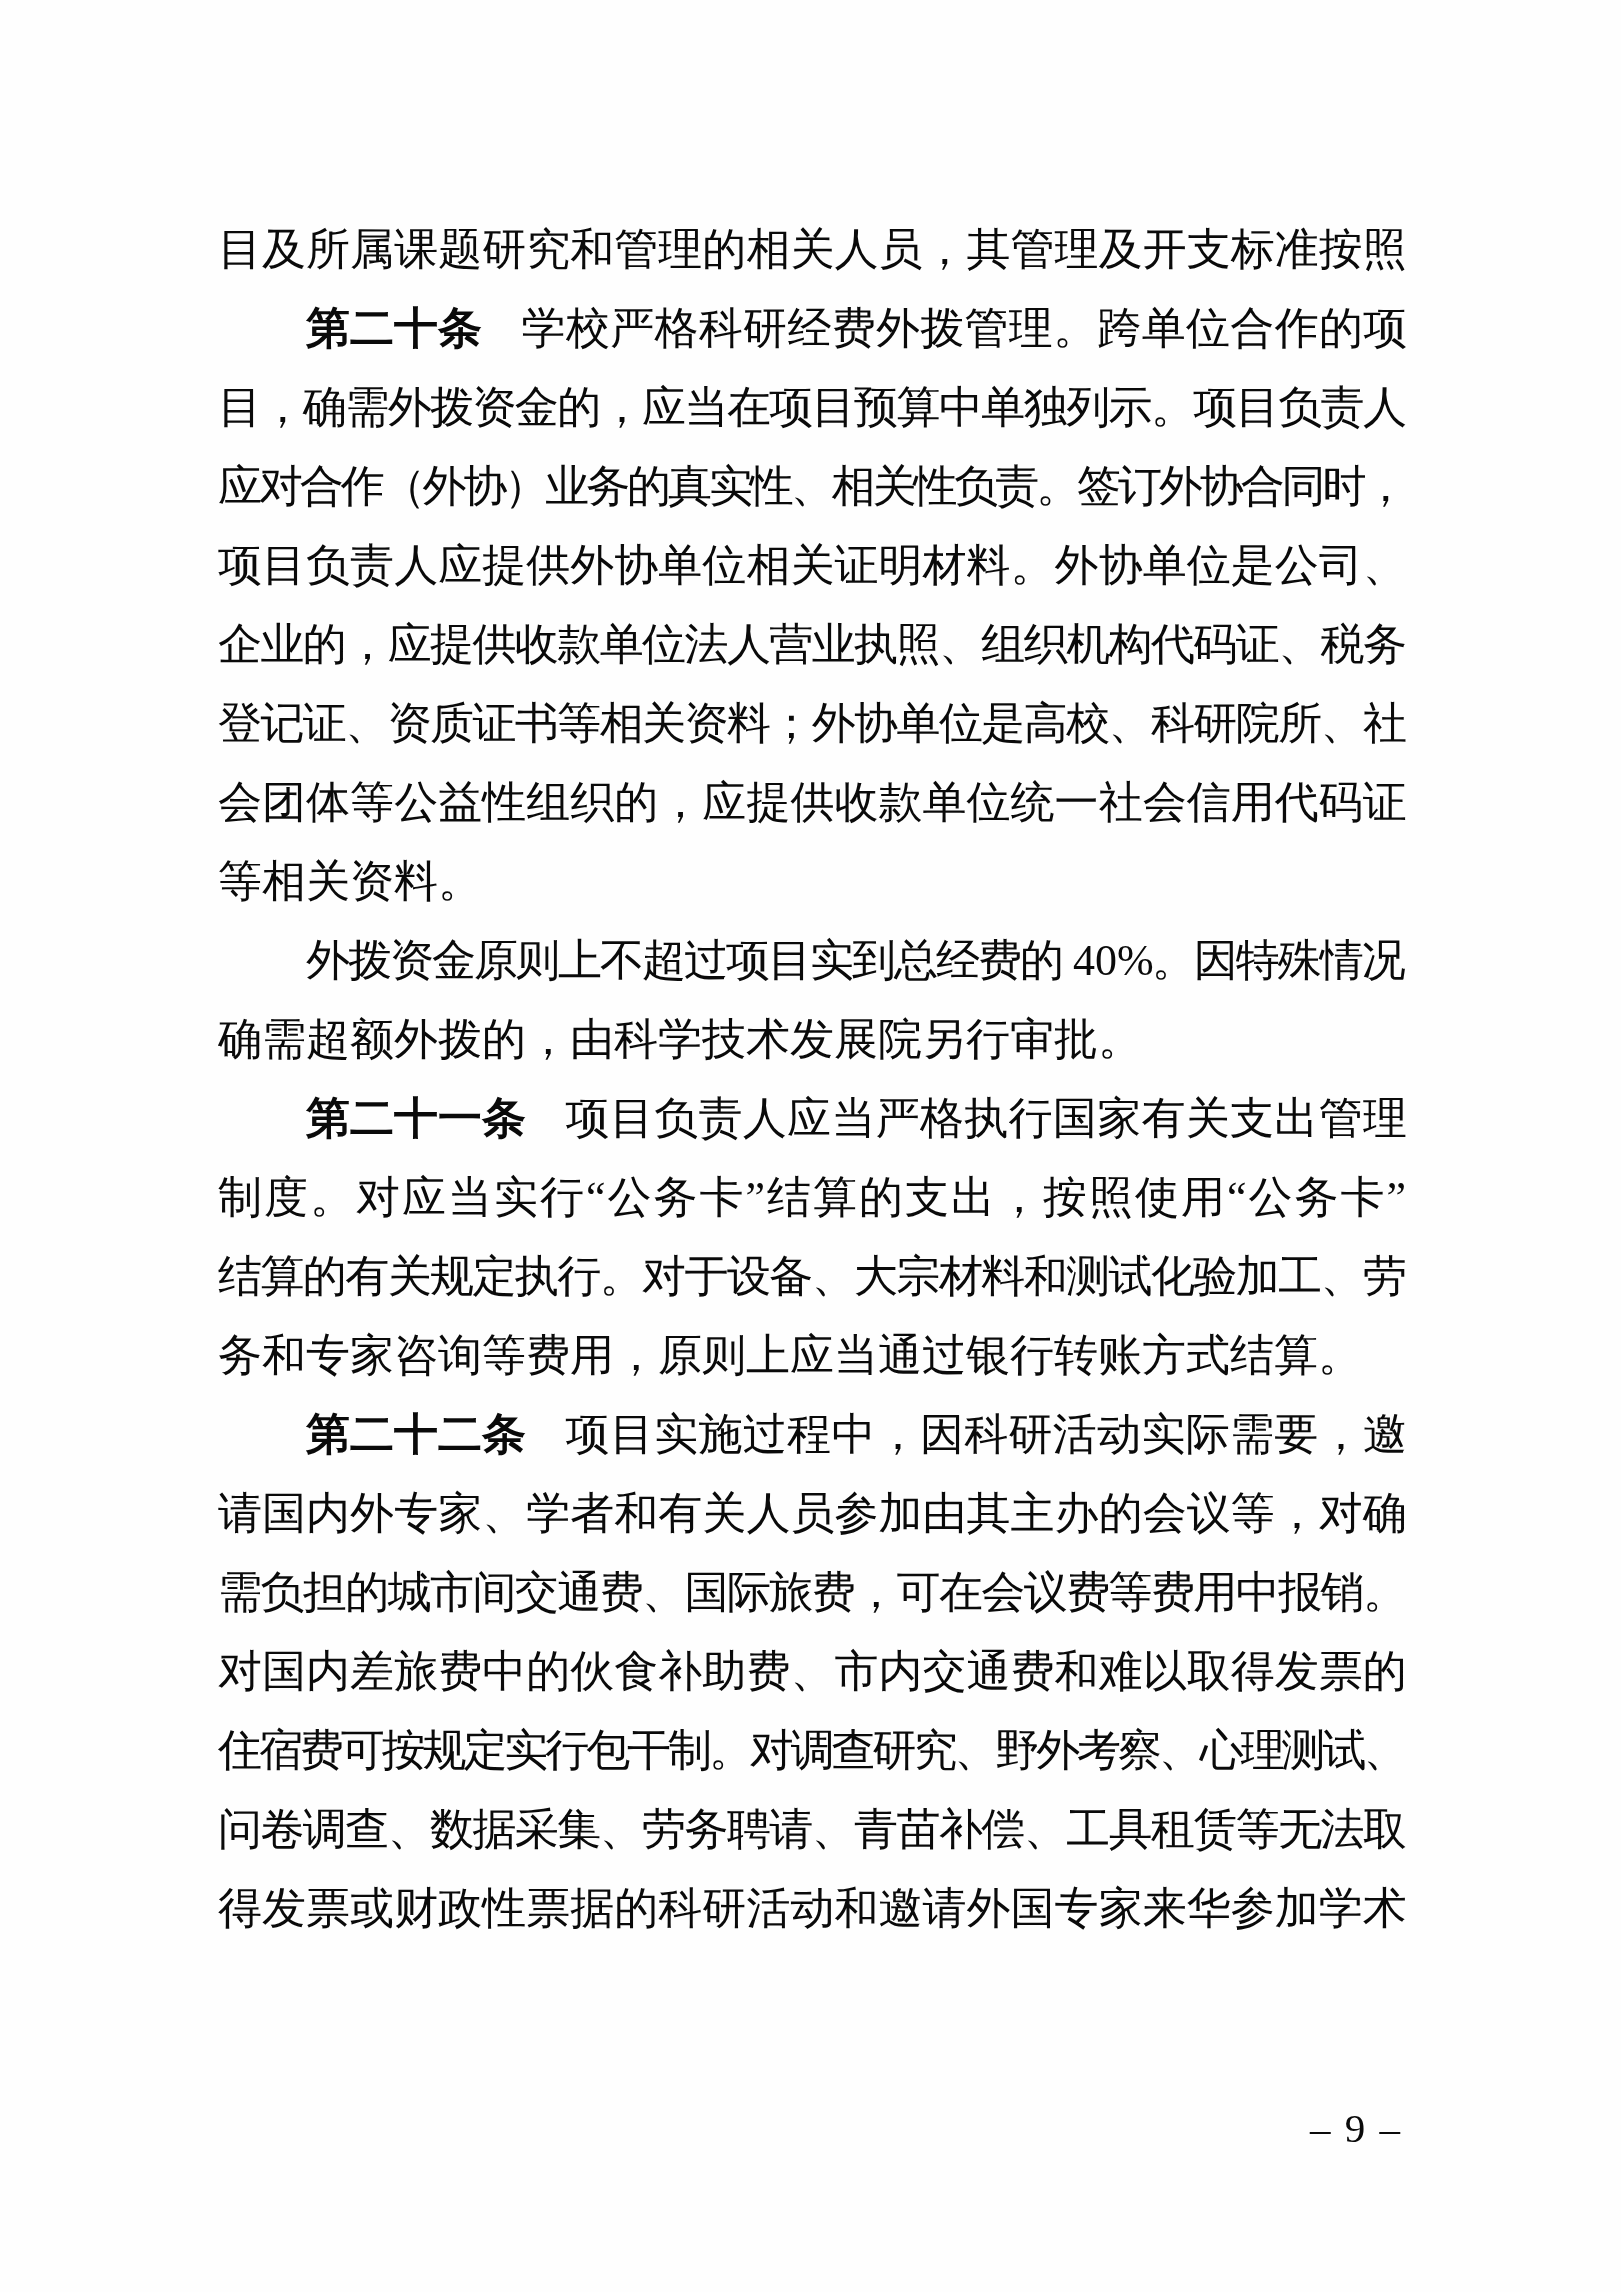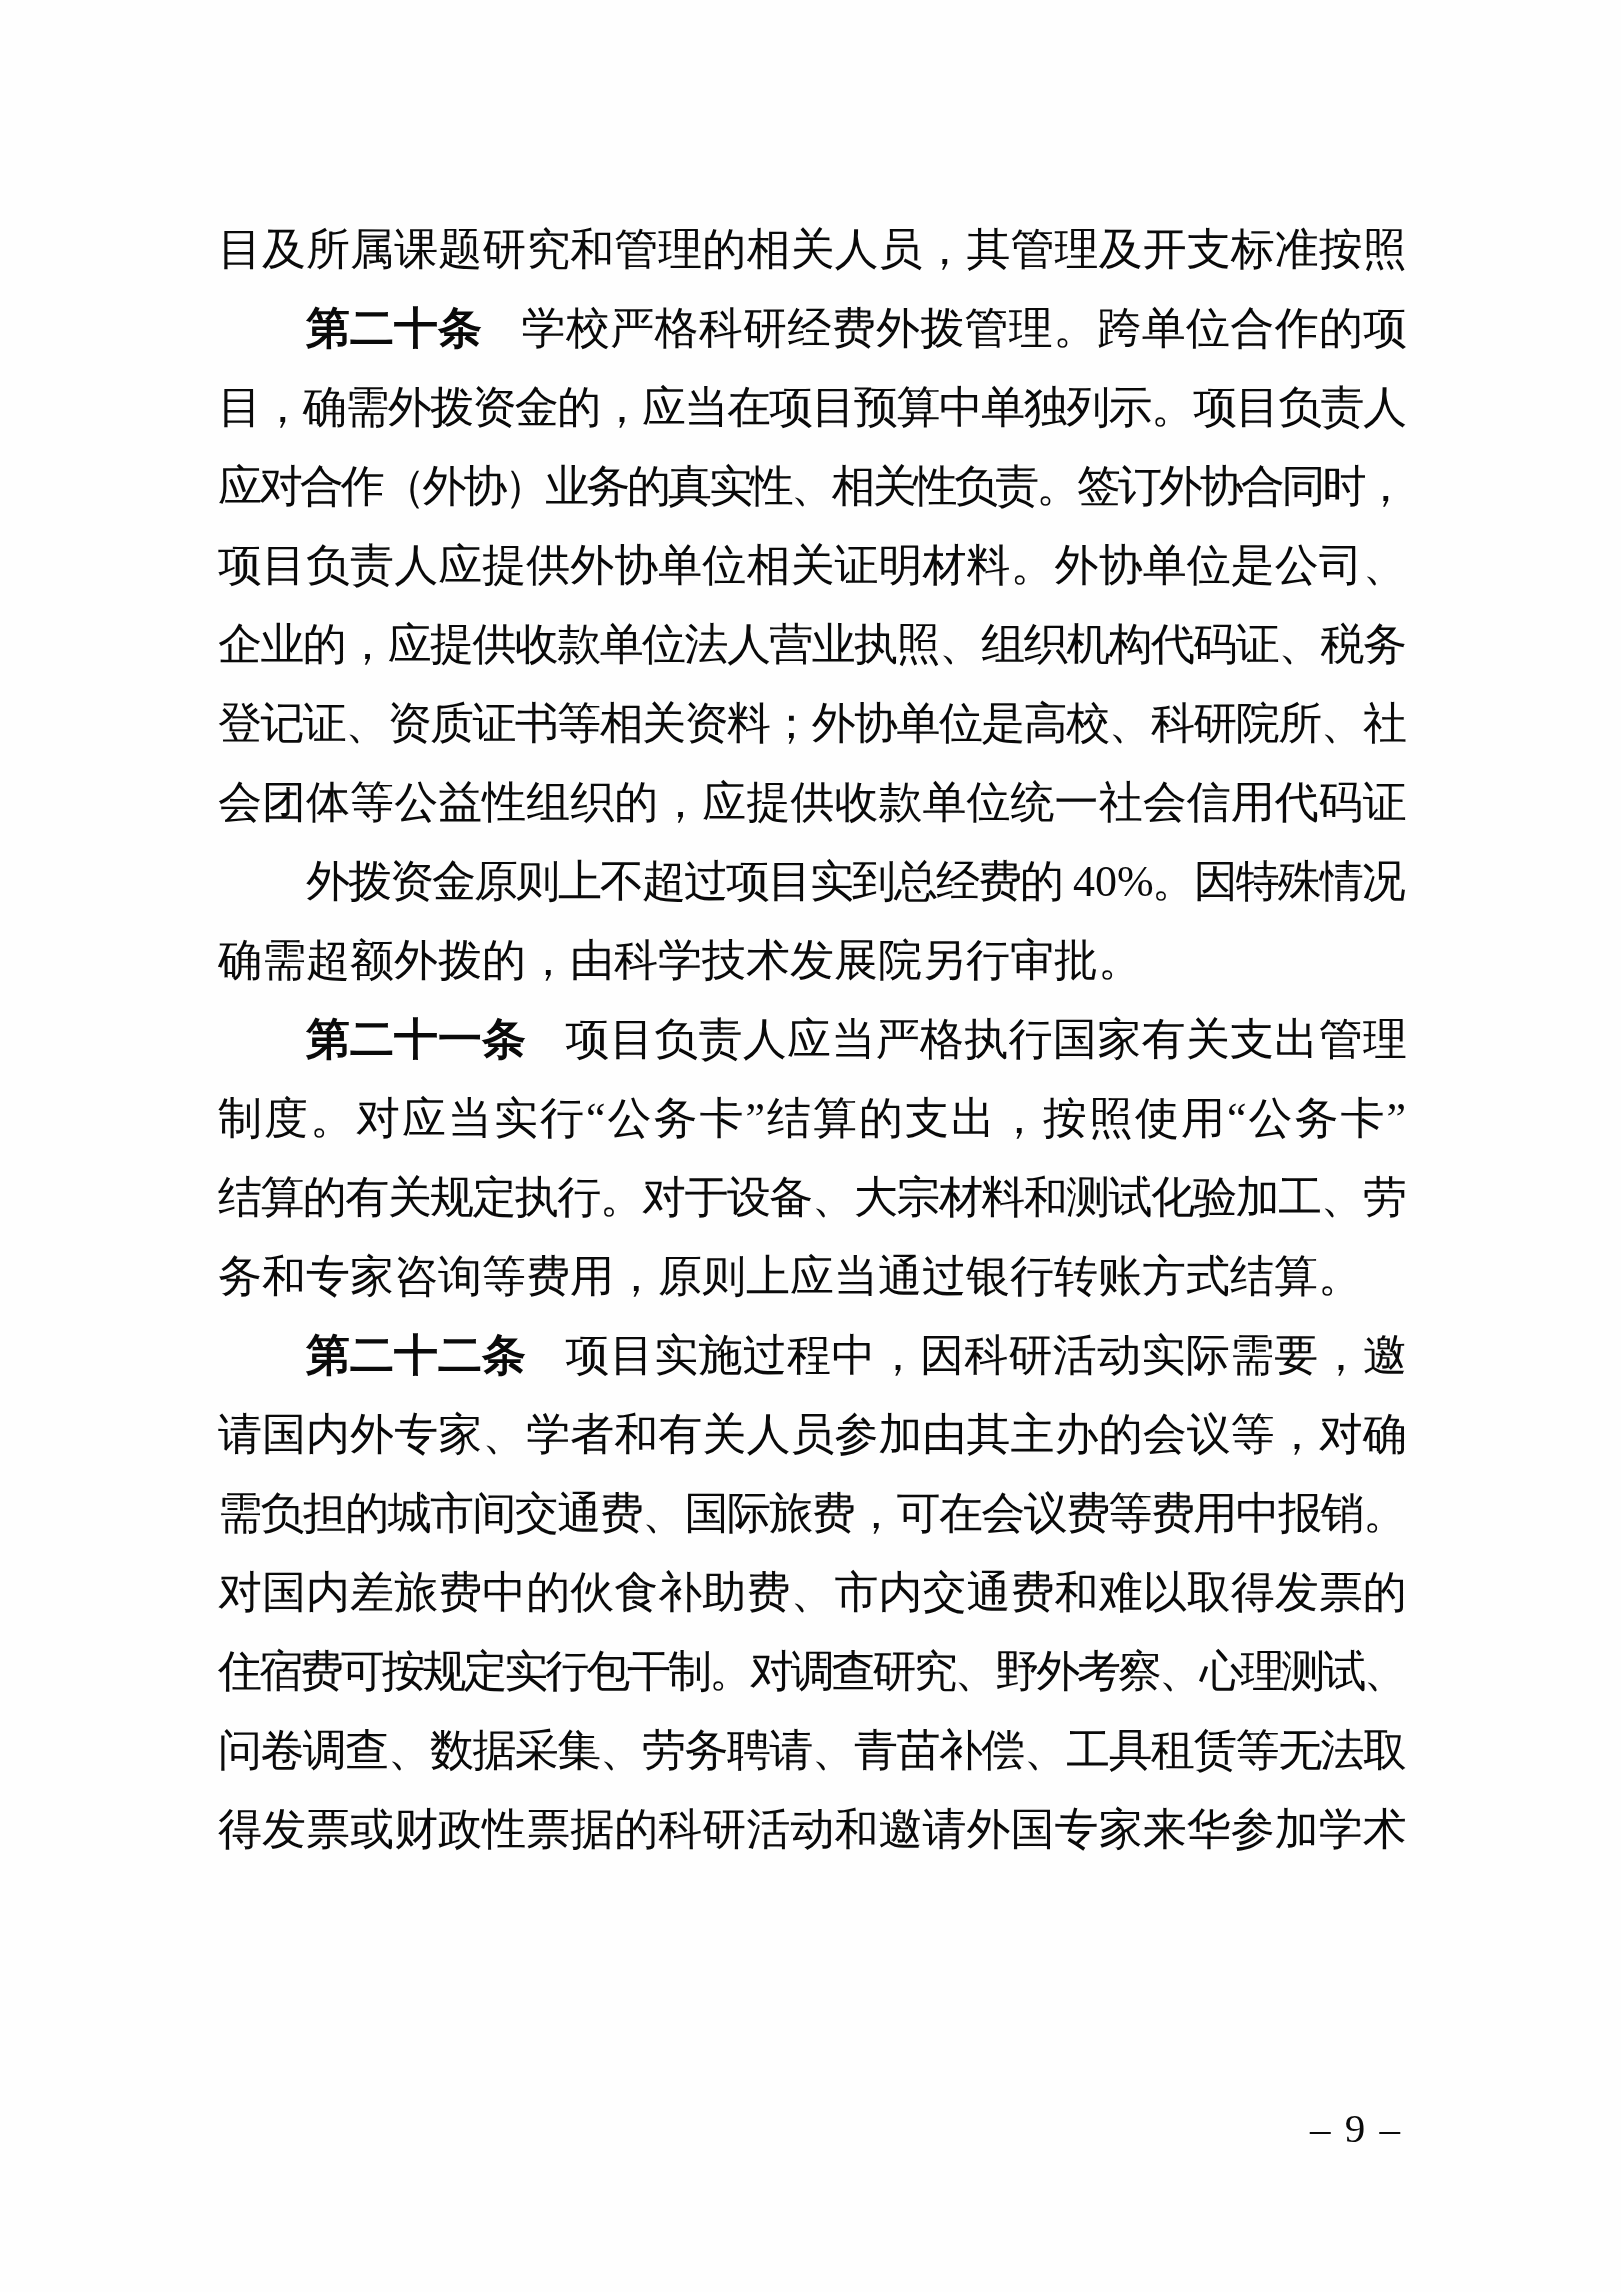--- a/index.html
+++ b/index.html
@@ -50,20 +50,21 @@
 <div class="page">
   <div class="body-text">
       <div class="line"><span class="tok" style="margin-right: 0.04px;">目</span><span class="tok" style="margin-right: 0.04px;">及</span><span class="tok" style="margin-right: 0.04px;">所</span><span class="tok" style="margin-right: 0.04px;">属</span><span class="tok" style="margin-right: 0.04px;">课</span><span class="tok" style="margin-right: 0.04px;">题</span><span class="tok" style="margin-right: 0.04px;">研</span><span class="tok" style="margin-right: 0.04px;">究</span><span class="tok" style="margin-right: 0.04px;">和</span><span class="tok" style="margin-right: 0.04px;">管</span><span class="tok" style="margin-right: 0.04px;">理</span><span class="tok" style="margin-right: 0.04px;">的</span><span class="tok" style="margin-right: 0.04px;">相</span><span class="tok" style="margin-right: 0.04px;">关</span><span class="tok" style="margin-right: 0.04px;">人</span><span class="tok" style="margin-right: 0.04px;">员</span><span class="tok" style="margin-right: 0.04px;">，</span><span class="tok" style="margin-right: 0.04px;">其</span><span class="tok" style="margin-right: 0.04px;">管</span><span class="tok" style="margin-right: 0.04px;">理</span><span class="tok" style="margin-right: 0.04px;">及</span><span class="tok" style="margin-right: 0.04px;">开</span><span class="tok" style="margin-right: 0.04px;">支</span><span class="tok" style="margin-right: 0.04px;">标</span><span class="tok" style="margin-right: 0.04px;">准</span><span class="tok" style="margin-right: 0.04px;">按</span><span class="tok">照</span></div>
       <div class="line" style="padding-left: 88px;"><span class="article-no tok" style="margin-right: 0.3px;">第二十条</span><span class="spacer tok" style="margin-right: 0.3px;"></span><span class="tok" style="margin-right: 0.3px;">学</span><span class="tok" style="margin-right: 0.3px;">校</span><span class="tok" style="margin-right: 0.3px;">严</span><span class="tok" style="margin-right: 0.3px;">格</span><span class="tok" style="margin-right: 0.3px;">科</span><span class="tok" style="margin-right: 0.3px;">研</span><span class="tok" style="margin-right: 0.3px;">经</span><span class="tok" style="margin-right: 0.3px;">费</span><span class="tok" style="margin-right: 0.3px;">外</span><span class="tok" style="margin-right: 0.3px;">拨</span><span class="tok" style="margin-right: 0.3px;">管</span><span class="tok" style="margin-right: 0.3px;">理</span><span class="tok" style="margin-right: 0.3px;">。</span><span class="tok" style="margin-right: 0.3px;">跨</span><span class="tok" style="margin-right: 0.3px;">单</span><span class="tok" style="margin-right: 0.3px;">位</span><span class="tok" style="margin-right: 0.3px;">合</span><span class="tok" style="margin-right: 0.3px;">作</span><span class="tok" style="margin-right: 0.3px;">的</span><span class="tok">项</span></div>
       <div class="line"><span class="tok" style="margin-right: -1.6px;">目</span><span class="tok" style="margin-right: -1.6px;">，</span><span class="tok" style="margin-right: -1.6px;">确</span><span class="tok" style="margin-right: -1.6px;">需</span><span class="tok" style="margin-right: -1.6px;">外</span><span class="tok" style="margin-right: -1.6px;">拨</span><span class="tok" style="margin-right: -1.6px;">资</span><span class="tok" style="margin-right: -1.6px;">金</span><span class="tok" style="margin-right: -1.6px;">的</span><span class="tok" style="margin-right: -1.6px;">，</span><span class="tok" style="margin-right: -1.6px;">应</span><span class="tok" style="margin-right: -1.6px;">当</span><span class="tok" style="margin-right: -1.6px;">在</span><span class="tok" style="margin-right: -1.6px;">项</span><span class="tok" style="margin-right: -1.6px;">目</span><span class="tok" style="margin-right: -1.6px;">预</span><span class="tok" style="margin-right: -1.6px;">算</span><span class="tok" style="margin-right: -1.6px;">中</span><span class="tok" style="margin-right: -1.6px;">单</span><span class="tok" style="margin-right: -1.6px;">独</span><span class="tok" style="margin-right: -1.6px;">列</span><span class="tok" style="margin-right: -1.6px;">示</span><span class="tok" style="margin-right: -1.6px;">。</span><span class="tok" style="margin-right: -1.6px;">项</span><span class="tok" style="margin-right: -1.6px;">目</span><span class="tok" style="margin-right: -1.6px;">负</span><span class="tok" style="margin-right: -1.6px;">责</span><span class="tok">人</span></div>
       <div class="line"><span class="tok" style="margin-right: -3.1px;">应</span><span class="tok" style="margin-right: -3.1px;">对</span><span class="tok" style="margin-right: -3.1px;">合</span><span class="tok" style="margin-right: -3.1px;">作</span><span class="tok" style="margin-right: -3.1px;">（</span><span class="tok" style="margin-right: -3.1px;">外</span><span class="tok" style="margin-right: -3.1px;">协</span><span class="tok" style="margin-right: -3.1px;">）</span><span class="tok" style="margin-right: -3.1px;">业</span><span class="tok" style="margin-right: -3.1px;">务</span><span class="tok" style="margin-right: -3.1px;">的</span><span class="tok" style="margin-right: -3.1px;">真</span><span class="tok" style="margin-right: -3.1px;">实</span><span class="tok" style="margin-right: -3.1px;">性</span><span class="tok" style="margin-right: -3.1px;">、</span><span class="tok" style="margin-right: -3.1px;">相</span><span class="tok" style="margin-right: -3.1px;">关</span><span class="tok" style="margin-right: -3.1px;">性</span><span class="tok" style="margin-right: -3.1px;">负</span><span class="tok" style="margin-right: -3.1px;">责</span><span class="tok" style="margin-right: -3.1px;">。</span><span class="tok" style="margin-right: -3.1px;">签</span><span class="tok" style="margin-right: -3.1px;">订</span><span class="tok" style="margin-right: -3.1px;">外</span><span class="tok" style="margin-right: -3.1px;">协</span><span class="tok" style="margin-right: -3.1px;">合</span><span class="tok" style="margin-right: -3.1px;">同</span><span class="tok" style="margin-right: -3.1px;">时</span><span class="tok">，</span></div>
       <div class="line"><span class="tok" style="margin-right: 0.04px;">项</span><span class="tok" style="margin-right: 0.04px;">目</span><span class="tok" style="margin-right: 0.04px;">负</span><span class="tok" style="margin-right: 0.04px;">责</span><span class="tok" style="margin-right: 0.04px;">人</span><span class="tok" style="margin-right: 0.04px;">应</span><span class="tok" style="margin-right: 0.04px;">提</span><span class="tok" style="margin-right: 0.04px;">供</span><span class="tok" style="margin-right: 0.04px;">外</span><span class="tok" style="margin-right: 0.04px;">协</span><span class="tok" style="margin-right: 0.04px;">单</span><span class="tok" style="margin-right: 0.04px;">位</span><span class="tok" style="margin-right: 0.04px;">相</span><span class="tok" style="margin-right: 0.04px;">关</span><span class="tok" style="margin-right: 0.04px;">证</span><span class="tok" style="margin-right: 0.04px;">明</span><span class="tok" style="margin-right: 0.04px;">材</span><span class="tok" style="margin-right: 0.04px;">料</span><span class="tok" style="margin-right: 0.04px;">。</span><span class="tok" style="margin-right: 0.04px;">外</span><span class="tok" style="margin-right: 0.04px;">协</span><span class="tok" style="margin-right: 0.04px;">单</span><span class="tok" style="margin-right: 0.04px;">位</span><span class="tok" style="margin-right: 0.04px;">是</span><span class="tok" style="margin-right: 0.04px;">公</span><span class="tok" style="margin-right: 0.04px;">司</span><span class="tok">、</span></div>
       <div class="line"><span class="tok" style="margin-right: -1.6px;">企</span><span class="tok" style="margin-right: -1.6px;">业</span><span class="tok" style="margin-right: -1.6px;">的</span><span class="tok" style="margin-right: -1.6px;">，</span><span class="tok" style="margin-right: -1.6px;">应</span><span class="tok" style="margin-right: -1.6px;">提</span><span class="tok" style="margin-right: -1.6px;">供</span><span class="tok" style="margin-right: -1.6px;">收</span><span class="tok" style="margin-right: -1.6px;">款</span><span class="tok" style="margin-right: -1.6px;">单</span><span class="tok" style="margin-right: -1.6px;">位</span><span class="tok" style="margin-right: -1.6px;">法</span><span class="tok" style="margin-right: -1.6px;">人</span><span class="tok" style="margin-right: -1.6px;">营</span><span class="tok" style="margin-right: -1.6px;">业</span><span class="tok" style="margin-right: -1.6px;">执</span><span class="tok" style="margin-right: -1.6px;">照</span><span class="tok" style="margin-right: -1.6px;">、</span><span class="tok" style="margin-right: -1.6px;">组</span><span class="tok" style="margin-right: -1.6px;">织</span><span class="tok" style="margin-right: -1.6px;">机</span><span class="tok" style="margin-right: -1.6px;">构</span><span class="tok" style="margin-right: -1.6px;">代</span><span class="tok" style="margin-right: -1.6px;">码</span><span class="tok" style="margin-right: -1.6px;">证</span><span class="tok" style="margin-right: -1.6px;">、</span><span class="tok" style="margin-right: -1.6px;">税</span><span class="tok">务</span></div>
       <div class="line"><span class="tok" style="margin-right: -1.6px;">登</span><span class="tok" style="margin-right: -1.6px;">记</span><span class="tok" style="margin-right: -1.6px;">证</span><span class="tok" style="margin-right: -1.6px;">、</span><span class="tok" style="margin-right: -1.6px;">资</span><span class="tok" style="margin-right: -1.6px;">质</span><span class="tok" style="margin-right: -1.6px;">证</span><span class="tok" style="margin-right: -1.6px;">书</span><span class="tok" style="margin-right: -1.6px;">等</span><span class="tok" style="margin-right: -1.6px;">相</span><span class="tok" style="margin-right: -1.6px;">关</span><span class="tok" style="margin-right: -1.6px;">资</span><span class="tok" style="margin-right: -1.6px;">料</span><span class="tok" style="margin-right: -1.6px;">；</span><span class="tok" style="margin-right: -1.6px;">外</span><span class="tok" style="margin-right: -1.6px;">协</span><span class="tok" style="margin-right: -1.6px;">单</span><span class="tok" style="margin-right: -1.6px;">位</span><span class="tok" style="margin-right: -1.6px;">是</span><span class="tok" style="margin-right: -1.6px;">高</span><span class="tok" style="margin-right: -1.6px;">校</span><span class="tok" style="margin-right: -1.6px;">、</span><span class="tok" style="margin-right: -1.6px;">科</span><span class="tok" style="margin-right: -1.6px;">研</span><span class="tok" style="margin-right: -1.6px;">院</span><span class="tok" style="margin-right: -1.6px;">所</span><span class="tok" style="margin-right: -1.6px;">、</span><span class="tok">社</span></div>
       <div class="line"><span class="tok" style="margin-right: 0.04px;">会</span><span class="tok" style="margin-right: 0.04px;">团</span><span class="tok" style="margin-right: 0.04px;">体</span><span class="tok" style="margin-right: 0.04px;">等</span><span class="tok" style="margin-right: 0.04px;">公</span><span class="tok" style="margin-right: 0.04px;">益</span><span class="tok" style="margin-right: 0.04px;">性</span><span class="tok" style="margin-right: 0.04px;">组</span><span class="tok" style="margin-right: 0.04px;">织</span><span class="tok" style="margin-right: 0.04px;">的</span><span class="tok" style="margin-right: 0.04px;">，</span><span class="tok" style="margin-right: 0.04px;">应</span><span class="tok" style="margin-right: 0.04px;">提</span><span class="tok" style="margin-right: 0.04px;">供</span><span class="tok" style="margin-right: 0.04px;">收</span><span class="tok" style="margin-right: 0.04px;">款</span><span class="tok" style="margin-right: 0.04px;">单</span><span class="tok" style="margin-right: 0.04px;">位</span><span class="tok" style="margin-right: 0.04px;">统</span><span class="tok" style="margin-right: 0.04px;">一</span><span class="tok" style="margin-right: 0.04px;">社</span><span class="tok" style="margin-right: 0.04px;">会</span><span class="tok" style="margin-right: 0.04px;">信</span><span class="tok" style="margin-right: 0.04px;">用</span><span class="tok" style="margin-right: 0.04px;">代</span><span class="tok" style="margin-right: 0.04px;">码</span><span class="tok">证</span></div>
+      <div class="line"><span class="tok">等</span><span class="tok">相</span><span class="tok">关</span><span class="tok">资</span><span class="tok">料</span><span class="tok">。</span></div>
       <div class="line" style="padding-left: 88px;"><span class="tok" style="margin-right: -2px;">外</span><span class="tok" style="margin-right: -2px;">拨</span><span class="tok" style="margin-right: -2px;">资</span><span class="tok" style="margin-right: -2px;">金</span><span class="tok" style="margin-right: -2px;">原</span><span class="tok" style="margin-right: -2px;">则</span><span class="tok" style="margin-right: -2px;">上</span><span class="tok" style="margin-right: -2px;">不</span><span class="tok" style="margin-right: -2px;">超</span><span class="tok" style="margin-right: -2px;">过</span><span class="tok" style="margin-right: -2px;">项</span><span class="tok" style="margin-right: -2px;">目</span><span class="tok" style="margin-right: -2px;">实</span><span class="tok" style="margin-right: -2px;">到</span><span class="tok" style="margin-right: -2px;">总</span><span class="tok" style="margin-right: -2px;">经</span><span class="tok" style="margin-right: -2px;">费</span><span class="tok" style="margin-right: -2px;">的</span><span class="tok" style="margin-right: -2px;"> 40%</span><span class="tok" style="margin-right: -2px;">。</span><span class="tok" style="margin-right: -2px;">因</span><span class="tok" style="margin-right: -2px;">特</span><span class="tok" style="margin-right: -2px;">殊</span><span class="tok" style="margin-right: -2px;">情</span><span class="tok">况</span></div>
       <div class="line"><span class="tok">确</span><span class="tok">需</span><span class="tok">超</span><span class="tok">额</span><span class="tok">外</span><span class="tok">拨</span><span class="tok">的</span><span class="tok">，</span><span class="tok">由</span><span class="tok">科</span><span class="tok">学</span><span class="tok">技</span><span class="tok">术</span><span class="tok">发</span><span class="tok">展</span><span class="tok">院</span><span class="tok">另</span><span class="tok">行</span><span class="tok">审</span><span class="tok">批</span><span class="tok">。</span></div>
       <div class="line" style="padding-left: 88px;"><span class="article-no tok" style="margin-right: 0.3px;">第二十一条</span><span class="spacer tok" style="margin-right: 0.3px;"></span><span class="tok" style="margin-right: 0.3px;">项</span><span class="tok" style="margin-right: 0.3px;">目</span><span class="tok" style="margin-right: 0.3px;">负</span><span class="tok" style="margin-right: 0.3px;">责</span><span class="tok" style="margin-right: 0.3px;">人</span><span class="tok" style="margin-right: 0.3px;">应</span><span class="tok" style="margin-right: 0.3px;">当</span><span class="tok" style="margin-right: 0.3px;">严</span><span class="tok" style="margin-right: 0.3px;">格</span><span class="tok" style="margin-right: 0.3px;">执</span><span class="tok" style="margin-right: 0.3px;">行</span><span class="tok" style="margin-right: 0.3px;">国</span><span class="tok" style="margin-right: 0.3px;">家</span><span class="tok" style="margin-right: 0.3px;">有</span><span class="tok" style="margin-right: 0.3px;">关</span><span class="tok" style="margin-right: 0.3px;">支</span><span class="tok" style="margin-right: 0.3px;">出</span><span class="tok" style="margin-right: 0.3px;">管</span><span class="tok">理</span></div>
       <div class="line"><span class="tok" style="margin-right: 2px;">制</span><span class="tok" style="margin-right: 2px;">度</span><span class="tok" style="margin-right: 2px;">。</span><span class="tok" style="margin-right: 2px;">对</span><span class="tok" style="margin-right: 2px;">应</span><span class="tok" style="margin-right: 2px;">当</span><span class="tok" style="margin-right: 2px;">实</span><span class="tok" style="margin-right: 2px;">行</span><span class="tok" style="margin-right: 2px;">“</span><span class="tok" style="margin-right: 2px;">公</span><span class="tok" style="margin-right: 2px;">务</span><span class="tok" style="margin-right: 2px;">卡</span><span class="tok" style="margin-right: 2px;">”</span><span class="tok" style="margin-right: 2px;">结</span><span class="tok" style="margin-right: 2px;">算</span><span class="tok" style="margin-right: 2px;">的</span><span class="tok" style="margin-right: 2px;">支</span><span class="tok" style="margin-right: 2px;">出</span><span class="tok" style="margin-right: 2px;">，</span><span class="tok" style="margin-right: 2px;">按</span><span class="tok" style="margin-right: 2px;">照</span><span class="tok" style="margin-right: 2px;">使</span><span class="tok" style="margin-right: 2px;">用</span><span class="tok" style="margin-right: 2px;">“</span><span class="tok" style="margin-right: 2px;">公</span><span class="tok" style="margin-right: 2px;">务</span><span class="tok" style="margin-right: 2px;">卡</span><span class="tok">”</span></div>
       <div class="line"><span class="tok" style="margin-right: -1.6px;">结</span><span class="tok" style="margin-right: -1.6px;">算</span><span class="tok" style="margin-right: -1.6px;">的</span><span class="tok" style="margin-right: -1.6px;">有</span><span class="tok" style="margin-right: -1.6px;">关</span><span class="tok" style="margin-right: -1.6px;">规</span><span class="tok" style="margin-right: -1.6px;">定</span><span class="tok" style="margin-right: -1.6px;">执</span><span class="tok" style="margin-right: -1.6px;">行</span><span class="tok" style="margin-right: -1.6px;">。</span><span class="tok" style="margin-right: -1.6px;">对</span><span class="tok" style="margin-right: -1.6px;">于</span><span class="tok" style="margin-right: -1.6px;">设</span><span class="tok" style="margin-right: -1.6px;">备</span><span class="tok" style="margin-right: -1.6px;">、</span><span class="tok" style="margin-right: -1.6px;">大</span><span class="tok" style="margin-right: -1.6px;">宗</span><span class="tok" style="margin-right: -1.6px;">材</span><span class="tok" style="margin-right: -1.6px;">料</span><span class="tok" style="margin-right: -1.6px;">和</span><span class="tok" style="margin-right: -1.6px;">测</span><span class="tok" style="margin-right: -1.6px;">试</span><span class="tok" style="margin-right: -1.6px;">化</span><span class="tok" style="margin-right: -1.6px;">验</span><span class="tok" style="margin-right: -1.6px;">加</span><span class="tok" style="margin-right: -1.6px;">工</span><span class="tok" style="margin-right: -1.6px;">、</span><span class="tok">劳</span></div>
       <div class="line"><span class="tok">务</span><span class="tok">和</span><span class="tok">专</span><span class="tok">家</span><span class="tok">咨</span><span class="tok">询</span><span class="tok">等</span><span class="tok">费</span><span class="tok">用</span><span class="tok">，</span><span class="tok">原</span><span class="tok">则</span><span class="tok">上</span><span class="tok">应</span><span class="tok">当</span><span class="tok">通</span><span class="tok">过</span><span class="tok">银</span><span class="tok">行</span><span class="tok">转</span><span class="tok">账</span><span class="tok">方</span><span class="tok">式</span><span class="tok">结</span><span class="tok">算</span><span class="tok">。</span></div>
       <div class="line" style="padding-left: 88px;"><span class="article-no tok" style="margin-right: 0.3px;">第二十二条</span><span class="spacer tok" style="margin-right: 0.3px;"></span><span class="tok" style="margin-right: 0.3px;">项</span><span class="tok" style="margin-right: 0.3px;">目</span><span class="tok" style="margin-right: 0.3px;">实</span><span class="tok" style="margin-right: 0.3px;">施</span><span class="tok" style="margin-right: 0.3px;">过</span><span class="tok" style="margin-right: 0.3px;">程</span><span class="tok" style="margin-right: 0.3px;">中</span><span class="tok" style="margin-right: 0.3px;">，</span><span class="tok" style="margin-right: 0.3px;">因</span><span class="tok" style="margin-right: 0.3px;">科</span><span class="tok" style="margin-right: 0.3px;">研</span><span class="tok" style="margin-right: 0.3px;">活</span><span class="tok" style="margin-right: 0.3px;">动</span><span class="tok" style="margin-right: 0.3px;">实</span><span class="tok" style="margin-right: 0.3px;">际</span><span class="tok" style="margin-right: 0.3px;">需</span><span class="tok" style="margin-right: 0.3px;">要</span><span class="tok" style="margin-right: 0.3px;">，</span><span class="tok">邀</span></div>
       <div class="line"><span class="tok" style="margin-right: 0.04px;">请</span><span class="tok" style="margin-right: 0.04px;">国</span><span class="tok" style="margin-right: 0.04px;">内</span><span class="tok" style="margin-right: 0.04px;">外</span><span class="tok" style="margin-right: 0.04px;">专</span><span class="tok" style="margin-right: 0.04px;">家</span><span class="tok" style="margin-right: 0.04px;">、</span><span class="tok" style="margin-right: 0.04px;">学</span><span class="tok" style="margin-right: 0.04px;">者</span><span class="tok" style="margin-right: 0.04px;">和</span><span class="tok" style="margin-right: 0.04px;">有</span><span class="tok" style="margin-right: 0.04px;">关</span><span class="tok" style="margin-right: 0.04px;">人</span><span class="tok" style="margin-right: 0.04px;">员</span><span class="tok" style="margin-right: 0.04px;">参</span><span class="tok" style="margin-right: 0.04px;">加</span><span class="tok" style="margin-right: 0.04px;">由</span><span class="tok" style="margin-right: 0.04px;">其</span><span class="tok" style="margin-right: 0.04px;">主</span><span class="tok" style="margin-right: 0.04px;">办</span><span class="tok" style="margin-right: 0.04px;">的</span><span class="tok" style="margin-right: 0.04px;">会</span><span class="tok" style="margin-right: 0.04px;">议</span><span class="tok" style="margin-right: 0.04px;">等</span><span class="tok" style="margin-right: 0.04px;">，</span><span class="tok" style="margin-right: 0.04px;">对</span><span class="tok">确</span></div>
       <div class="line"><span class="tok" style="margin-right: -1.6px;">需</span><span class="tok" style="margin-right: -1.6px;">负</span><span class="tok" style="margin-right: -1.6px;">担</span><span class="tok" style="margin-right: -1.6px;">的</span><span class="tok" style="margin-right: -1.6px;">城</span><span class="tok" style="margin-right: -1.6px;">市</span><span class="tok" style="margin-right: -1.6px;">间</span><span class="tok" style="margin-right: -1.6px;">交</span><span class="tok" style="margin-right: -1.6px;">通</span><span class="tok" style="margin-right: -1.6px;">费</span><span class="tok" style="margin-right: -1.6px;">、</span><span class="tok" style="margin-right: -1.6px;">国</span><span class="tok" style="margin-right: -1.6px;">际</span><span class="tok" style="margin-right: -1.6px;">旅</span><span class="tok" style="margin-right: -1.6px;">费</span><span class="tok" style="margin-right: -1.6px;">，</span><span class="tok" style="margin-right: -1.6px;">可</span><span class="tok" style="margin-right: -1.6px;">在</span><span class="tok" style="margin-right: -1.6px;">会</span><span class="tok" style="margin-right: -1.6px;">议</span><span class="tok" style="margin-right: -1.6px;">费</span><span class="tok" style="margin-right: -1.6px;">等</span><span class="tok" style="margin-right: -1.6px;">费</span><span class="tok" style="margin-right: -1.6px;">用</span><span class="tok" style="margin-right: -1.6px;">中</span><span class="tok" style="margin-right: -1.6px;">报</span><span class="tok" style="margin-right: -1.6px;">销</span><span class="tok">。</span></div>
       <div class="line"><span class="tok" style="margin-right: 0.04px;">对</span><span class="tok" style="margin-right: 0.04px;">国</span><span class="tok" style="margin-right: 0.04px;">内</span><span class="tok" style="margin-right: 0.04px;">差</span><span class="tok" style="margin-right: 0.04px;">旅</span><span class="tok" style="margin-right: 0.04px;">费</span><span class="tok" style="margin-right: 0.04px;">中</span><span class="tok" style="margin-right: 0.04px;">的</span><span class="tok" style="margin-right: 0.04px;">伙</span><span class="tok" style="margin-right: 0.04px;">食</span><span class="tok" style="margin-right: 0.04px;">补</span><span class="tok" style="margin-right: 0.04px;">助</span><span class="tok" style="margin-right: 0.04px;">费</span><span class="tok" style="margin-right: 0.04px;">、</span><span class="tok" style="margin-right: 0.04px;">市</span><span class="tok" style="margin-right: 0.04px;">内</span><span class="tok" style="margin-right: 0.04px;">交</span><span class="tok" style="margin-right: 0.04px;">通</span><span class="tok" style="margin-right: 0.04px;">费</span><span class="tok" style="margin-right: 0.04px;">和</span><span class="tok" style="margin-right: 0.04px;">难</span><span class="tok" style="margin-right: 0.04px;">以</span><span class="tok" style="margin-right: 0.04px;">取</span><span class="tok" style="margin-right: 0.04px;">得</span><span class="tok" style="margin-right: 0.04px;">发</span><span class="tok" style="margin-right: 0.04px;">票</span><span class="tok">的</span></div>

